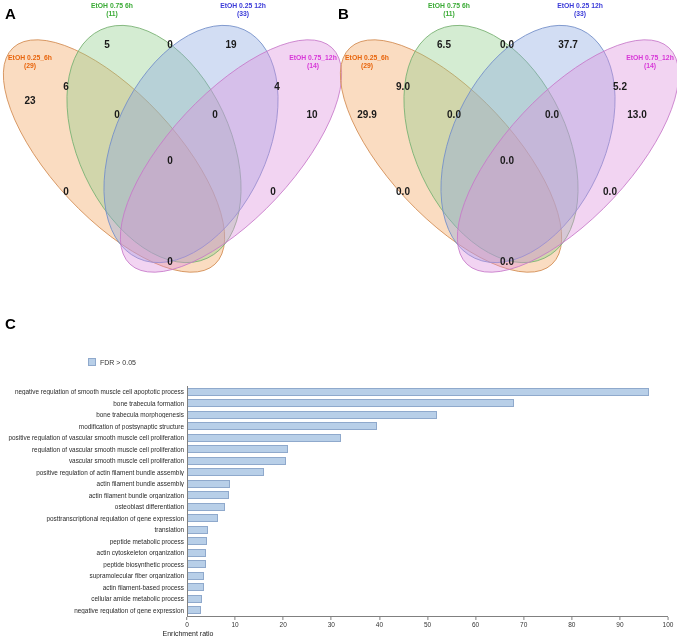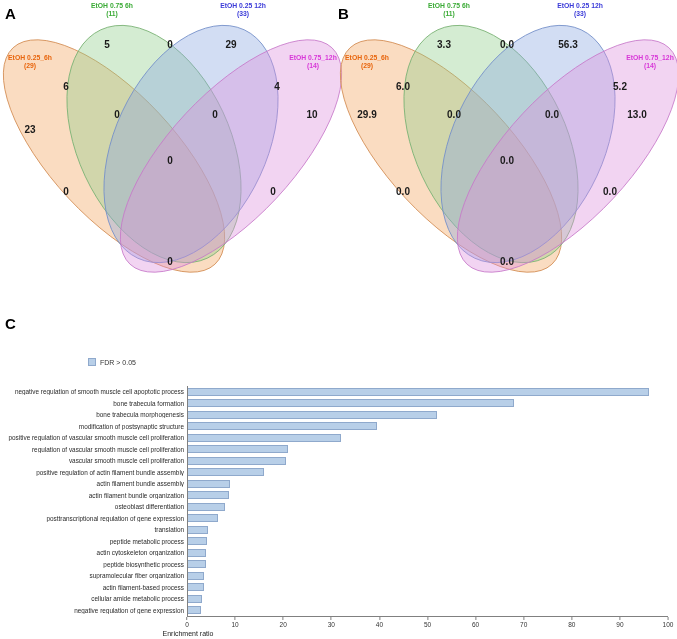--- a/index.html
+++ b/index.html
@@ -80,24 +80,24 @@
       <div>EtOH 0.25 12h</div>
       <div>(33)</div>
     </div>
     <div class="set-label" style="left: 313px; top: 54px; color: rgb(216, 55, 216);">
       <div>EtOH 0.75_12h</div>
       <div>(14)</div>
     </div>
 
     <span class="vnum" style="left:107px;top:44px">5</span>
     <span class="vnum" style="left:170px;top:44px">0</span>
-    <span class="vnum" style="left:231px;top:44px">29</span>
+    <span class="vnum" style="left:231px;top:44px">19</span>
     <span class="vnum" style="left:66px;top:86px">6</span>
     <span class="vnum" style="left:277px;top:86px">4</span>
-    <span class="vnum" style="left:30px;top:129px">23</span>
+    <span class="vnum" style="left:30px;top:100px">23</span>
     <span class="vnum" style="left:117px;top:114px">0</span>
     <span class="vnum" style="left:215px;top:114px">0</span>
     <span class="vnum" style="left:312px;top:114px">10</span>
     <span class="vnum" style="left:170px;top:160px">0</span>
     <span class="vnum" style="left:66px;top:191px">0</span>
     <span class="vnum" style="left:273px;top:191px">0</span>
     <span class="vnum" style="left:170px;top:261px">0</span>
   </div>
 
   <div class="venn" style="left:337px;top:0">
@@ -118,24 +118,24 @@
     </div>
     <div class="set-label" style="left: 243px; top: 2px; color: rgb(58, 58, 216);">
       <div>EtOH 0.25 12h</div>
       <div>(33)</div>
     </div>
     <div class="set-label" style="left: 313px; top: 54px; color: rgb(216, 55, 216);">
       <div>EtOH 0.75_12h</div>
       <div>(14)</div>
     </div>
 
-    <span class="vnum" style="left:107px;top:44px">3.3</span>
+    <span class="vnum" style="left:107px;top:44px">6.5</span>
     <span class="vnum" style="left:170px;top:44px">0.0</span>
-    <span class="vnum" style="left:231px;top:44px">56.3</span>
-    <span class="vnum" style="left:66px;top:86px">6.0</span>
+    <span class="vnum" style="left:231px;top:44px">37.7</span>
+    <span class="vnum" style="left:66px;top:86px">9.0</span>
     <span class="vnum" style="left:283px;top:86px">5.2</span>
     <span class="vnum" style="left:30px;top:114px">29.9</span>
     <span class="vnum" style="left:117px;top:114px">0.0</span>
     <span class="vnum" style="left:215px;top:114px">0.0</span>
     <span class="vnum" style="left:300px;top:114px">13.0</span>
     <span class="vnum" style="left:170px;top:160px">0.0</span>
     <span class="vnum" style="left:66px;top:191px">0.0</span>
     <span class="vnum" style="left:273px;top:191px">0.0</span>
     <span class="vnum" style="left:170px;top:261px">0.0</span>
   </div>

